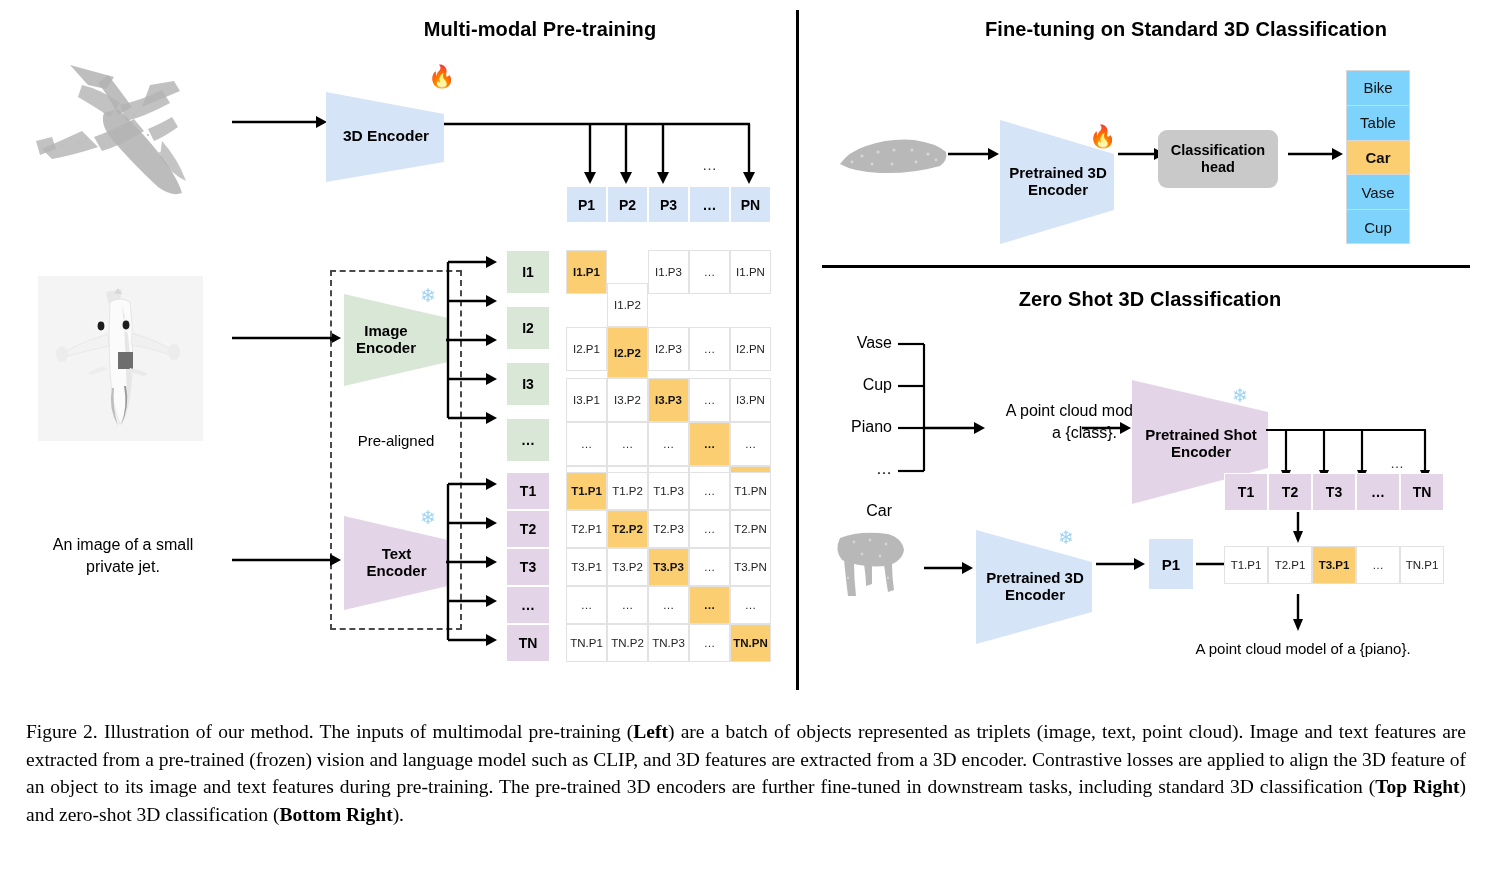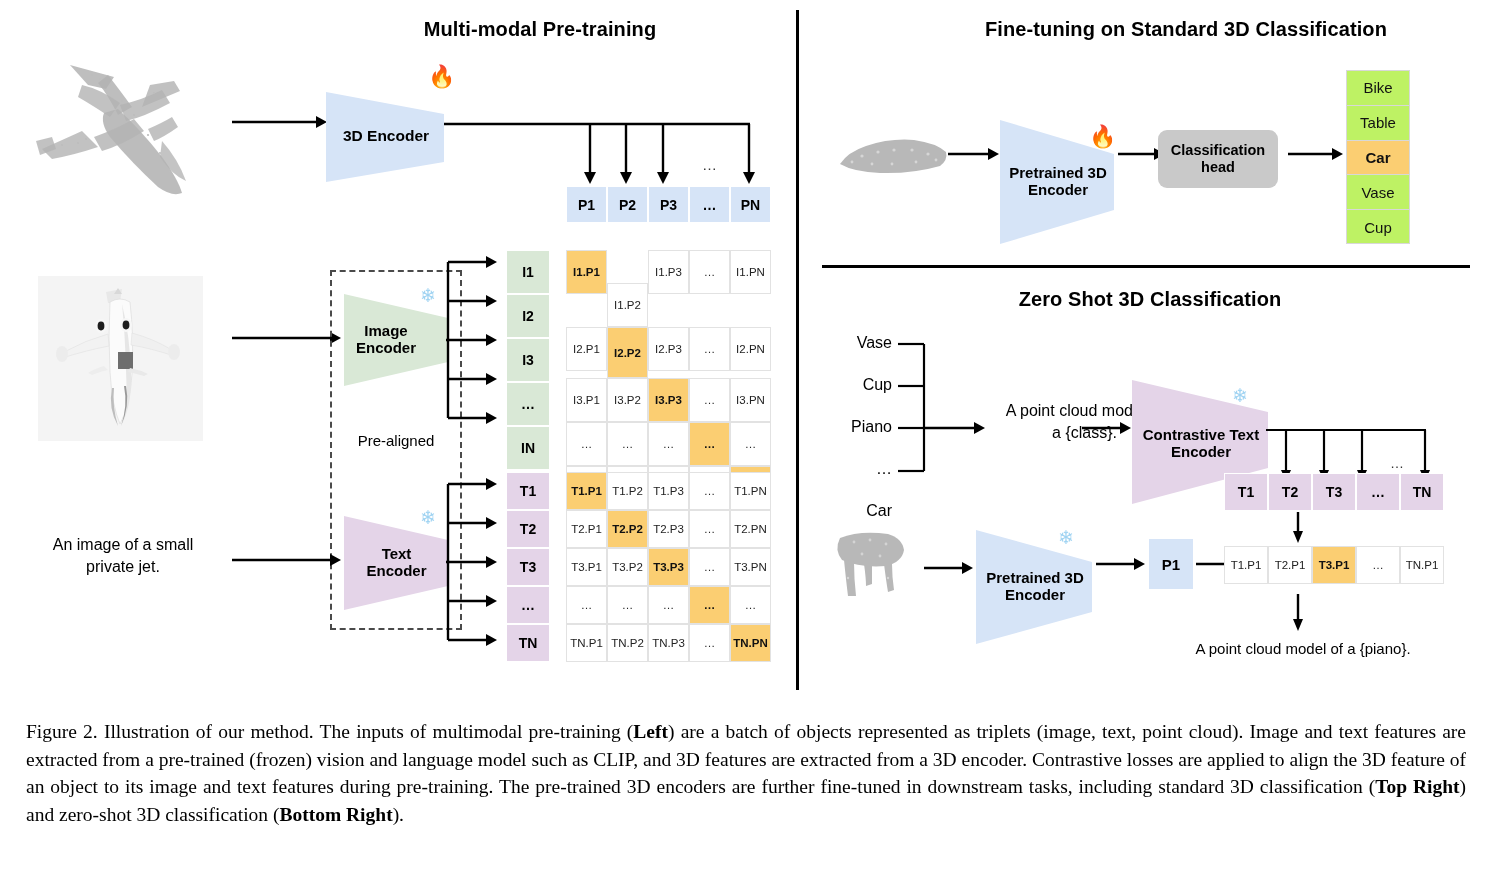--- a/index.html
+++ b/index.html
@@ -15,21 +15,21 @@
   .trap svg{position:absolute;left:0;top:0;}
   .trap span{position:relative;z-index:2;}
   
   .cellrow{position:absolute;display:flex;}
   .cell{display:flex;align-items:center;justify-content:center;box-sizing:border-box;}
   .pcell{background:#d6e4f7;border:1px solid #fff;font-weight:bold;font-size:14px;}
   .icell{background:#d9e8d6;border:1px solid #fff;font-weight:bold;font-size:14px;}
   .tcell{background:#e4d4e8;border:1px solid #fff;font-weight:bold;font-size:14px;}
   .mcell{background:#fff;border:1px solid #e2e2e2;font-size:11.5px;color:#222;}
   .mcell.hl{background:#fbce72;font-weight:bold;color:#111;}
-  .clsbox{position:absolute;border:1px solid #d8d8d8;box-sizing:border-box;background:#bef264;}
+  .clsbox{position:absolute;border:1px solid #d8d8d8;box-sizing:border-box;background:#7dd3fc;}
   .clsrow{display:flex;align-items:center;justify-content:center;box-sizing:border-box;
           border-bottom:1px solid #d8d8d8;font-size:15px;color:#111;}
   .clsrow:last-child{border-bottom:none;}
   .clsrow.hl{background:#fbce72;font-weight:bold;}
   .lbl{position:absolute;font-size:15px;color:#000;}
   .ctr{text-align:center;}
   .graybox{position:absolute;background:#c9c9c9;border-radius:9px;display:flex;align-items:center;
            justify-content:center;text-align:center;font-weight:bold;font-size:14.5px;line-height:1.15;color:#000;}
   .dashed{position:absolute;border:2px dashed #4a4a4a;box-sizing:border-box;}
   .flame{position:absolute;font-size:22px;line-height:1;}
@@ -204,21 +204,21 @@
       <line x1="2" y1="129" x2="40" y2="129"></line>
         <line x1="2" y1="168" x2="40" y2="168"></line>
     </g>
     <polygon points="40,6 51,12 40,18" fill="#000"></polygon>
     <polygon points="40,45 51,51 40,57" fill="#000"></polygon>
     <polygon points="40,84 51,90 40,96" fill="#000"></polygon>
     <polygon points="40,123 51,129 40,135" fill="#000"></polygon>
     <polygon points="40,162 51,168 40,174" fill="#000"></polygon>
   </svg>
 
-  <div style="position: absolute; left: 506px; top: 250px; display: flex; flex-direction: column;">
+  <div style="position: absolute; left: 506px; top: 250px; display: flex; flex-direction: column; gap: 12px;">
       <div class="cell icell" style="width: 44px; height: 44px;">I1</div>
       <div class="cell icell" style="width: 44px; height: 44px;">I2</div>
       <div class="cell icell" style="width: 44px; height: 44px;">I3</div>
       <div class="cell icell" style="width: 44px; height: 44px;">…</div>
       <div class="cell icell" style="width: 44px; height: 44px;">IN</div>
     </div>
 
   <div style="position:absolute;left:566px;top:250px;">
       <div style="display: flex;">
         <div class="mcell cell hl" style="width: 41px; height: 44px;">I1.P1</div>
@@ -393,21 +393,21 @@
   <svg class="abs" style="left:1082px;top:420px;" width="50" height="16">
     <line x1="0" y1="8" x2="38" y2="8" stroke="#000" stroke-width="2.6"></line>
     <polygon points="38,2 49,8 38,14" fill="#000"></polygon>
   </svg>
 
   <div class="trap" style="left:1132px;top:378px;width:138px;height:132px;font-size:15px;">
     <svg width="138" height="132">
         <polygon points="0,2 136,34 136,90 0,126" fill="#e4d4e8"></polygon>
       </svg>
     <span style="display:block;">
-      <span style="display:block;">Contrastive Text</span>
+      <span style="display:block;">Pretrained Shot</span>
       <span style="display:block;">Encoder</span>
     </span>
   </div>
   <div class="snow" style="left:1232px;top:386px;">❄</div>
 
   <svg class="abs" style="left:1266px;top:426px;" width="180" height="62">
     <line x1="0" y1="4" x2="160" y2="4" stroke="#000" stroke-width="2.2"></line>
     <g stroke="#000" stroke-width="2.2">
       <line x1="20" y1="4" x2="20" y2="46"></line>
       <line x1="58" y1="4" x2="58" y2="46"></line>

